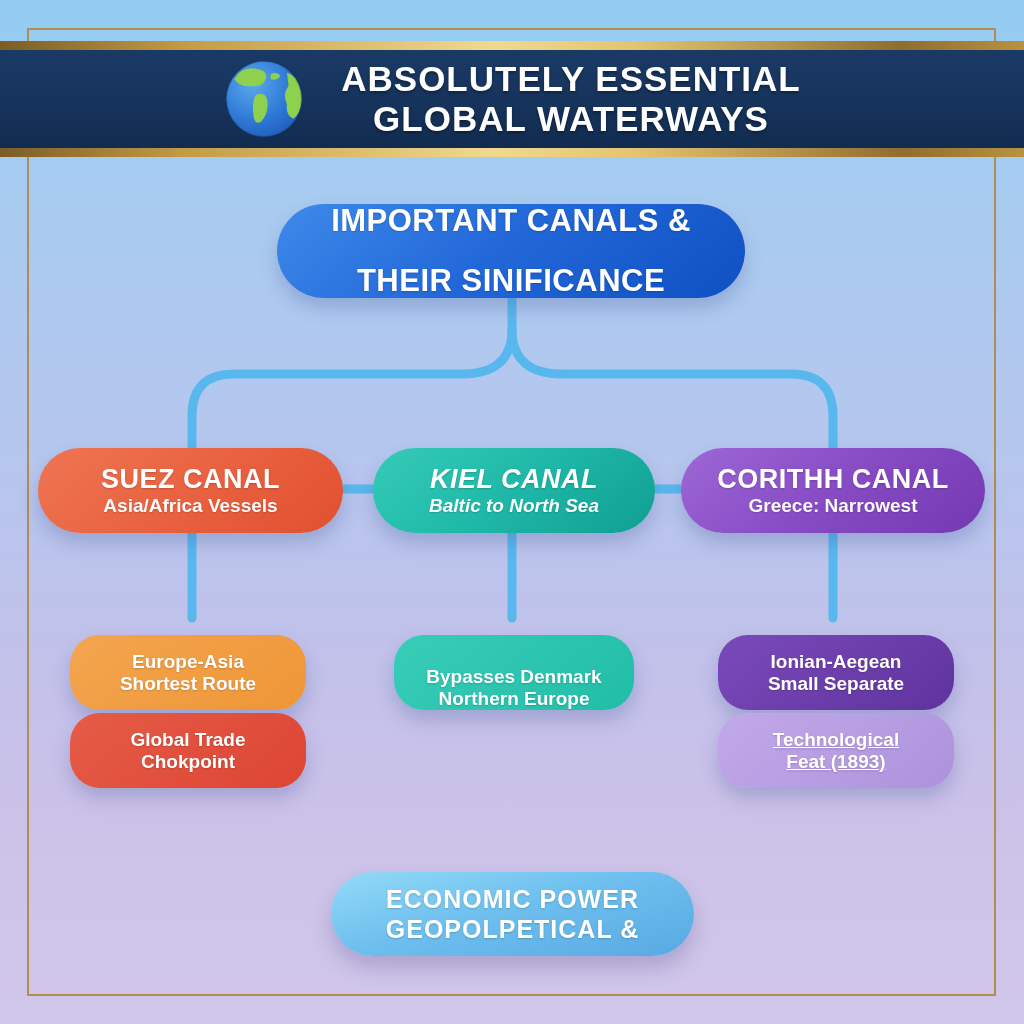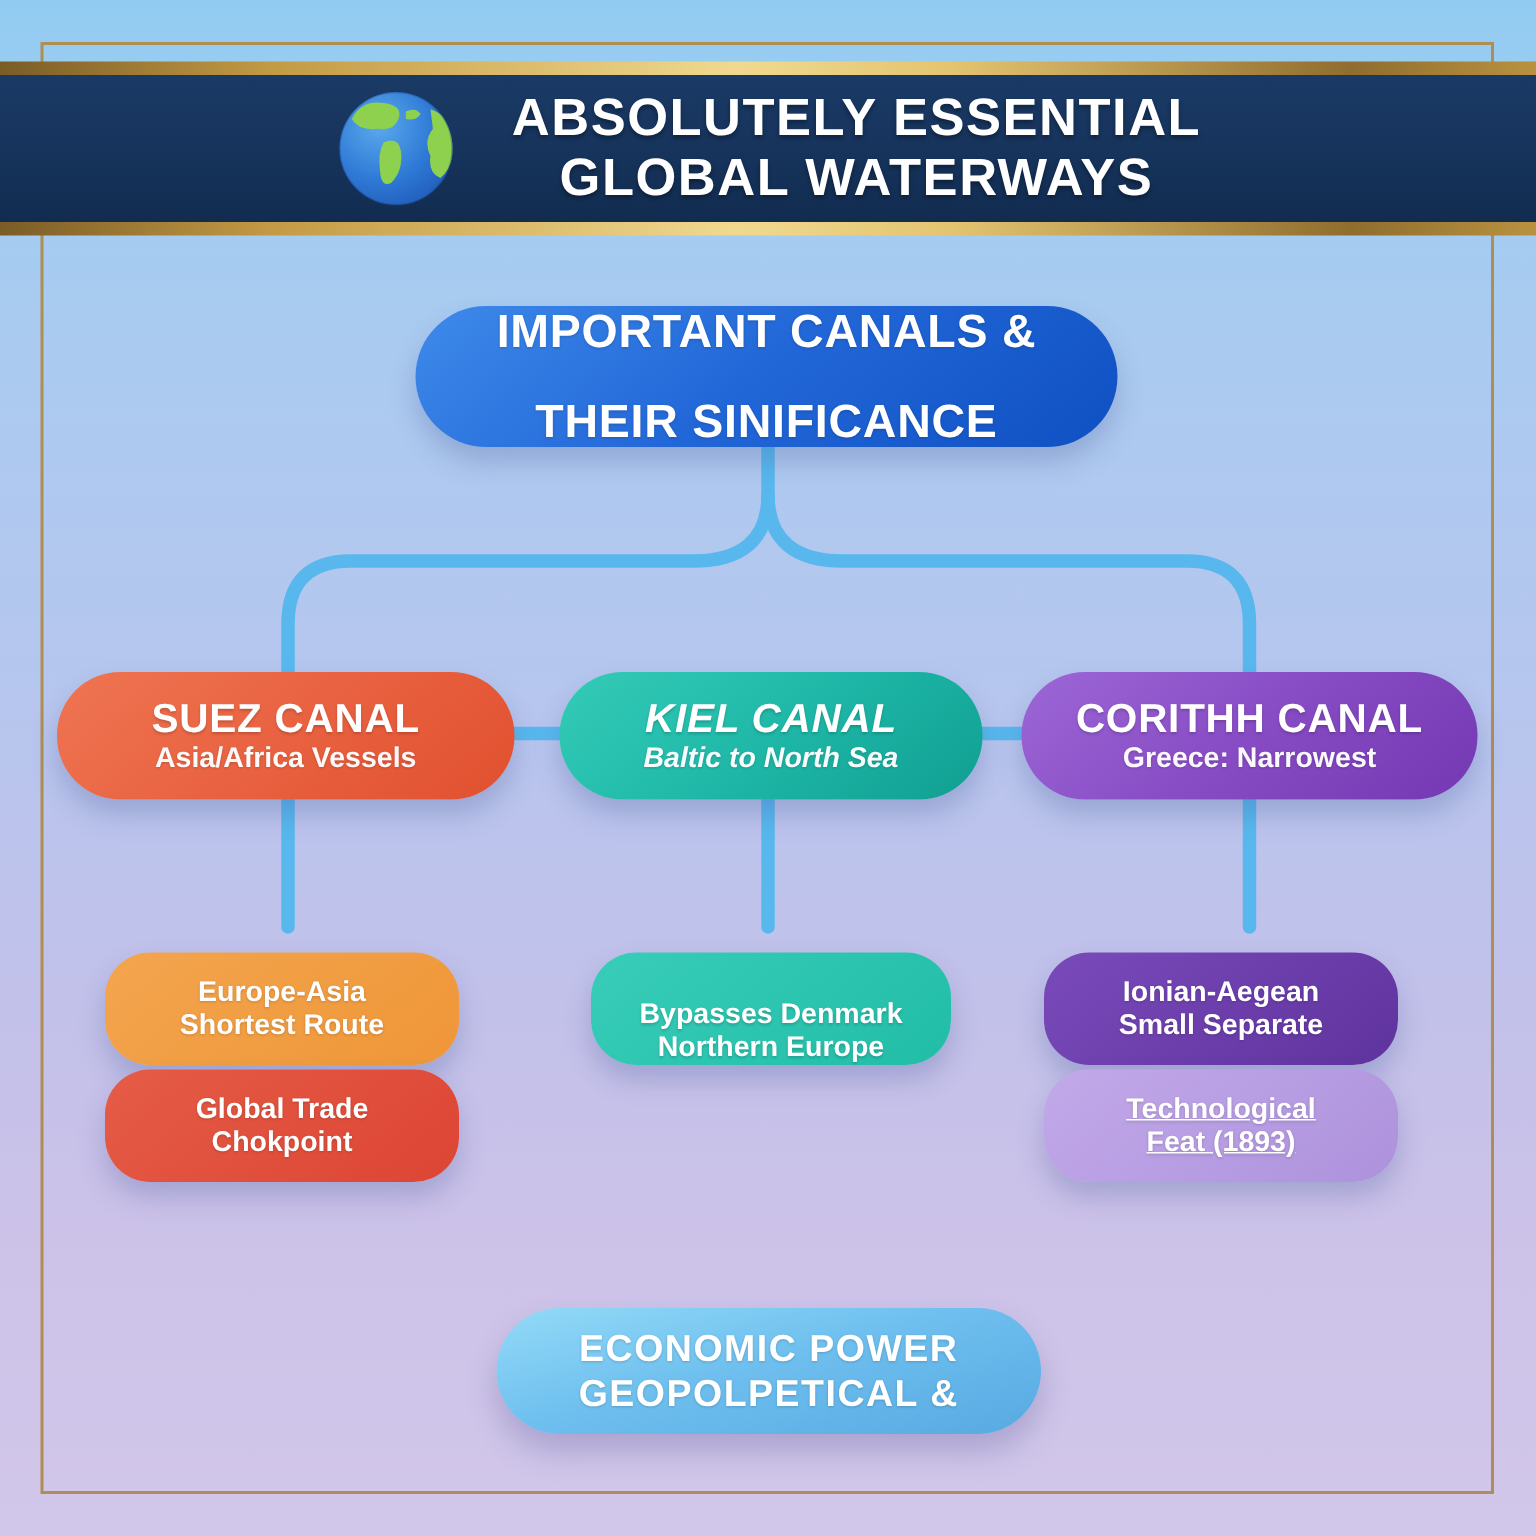--- a/index.html
+++ b/index.html
@@ -60,21 +60,21 @@
   .suez    { left:38px;  width:305px; background:linear-gradient(140deg,#ef7552 0%, #e8603f 55%, #e1502f 100%); }
   .kiel    { left:373px; width:282px; background:linear-gradient(140deg,#34ccb8 0%, #1db5a5 55%, #109f92 100%);font-style:italic; }
   .corinth { left:681px; width:304px; background:linear-gradient(140deg,#9d67d7 0%, #8549c2 55%, #7439b2 100%); }
 
   .sub-pill { width:236px; height:75px; border-radius:30px;margin-top:21px; }
   .sub-pill .t { font-weight:bold; font-size:19px; line-height:22px; }
   .row1 { top:614px; }
   .row2 { top:692px; }
   .col1 { left:70px; }
   .col2 { left:394px; width:240px;justify-content:flex-end; }
-  .col3 { left:696px; }
+  .col3 { left:718px; }
   .sub-orange   { background:linear-gradient(140deg,#f3a54e 0%, #ef9638 100%); }
   .sub-red      { background:linear-gradient(140deg,#e55c46 0%, #dd4534 100%); }
   .sub-teal     { background:linear-gradient(140deg,#38cdb9 0%, #21bda7 100%); }
   .sub-darkteal { background:linear-gradient(140deg,#2a7a6e 0%, #1a584e 100%); }
   .sub-purple   { background:linear-gradient(140deg,#7a4aba 0%, #5f339e 100%); }
   .sub-lavender { background:linear-gradient(140deg,#c2a9e9 0%, #ad92dc 100%);text-decoration:underline; }
 
   .footer-pill {
     left:331px; top:872px; width:363px; height:84px; border-radius:42px;
     background:linear-gradient(165deg,#93daf7 0%, #6fc0ef 45%, #57a9e2 100%);

